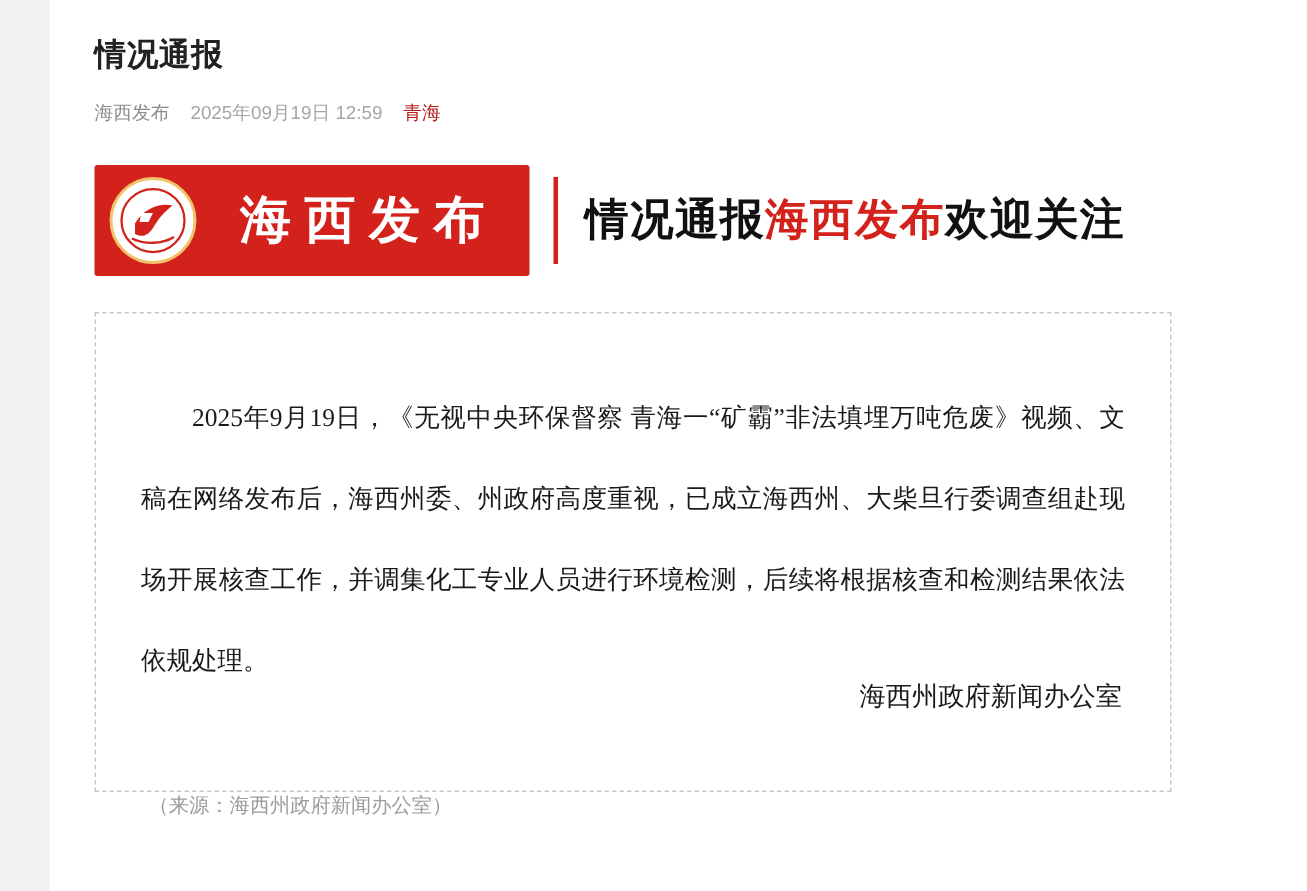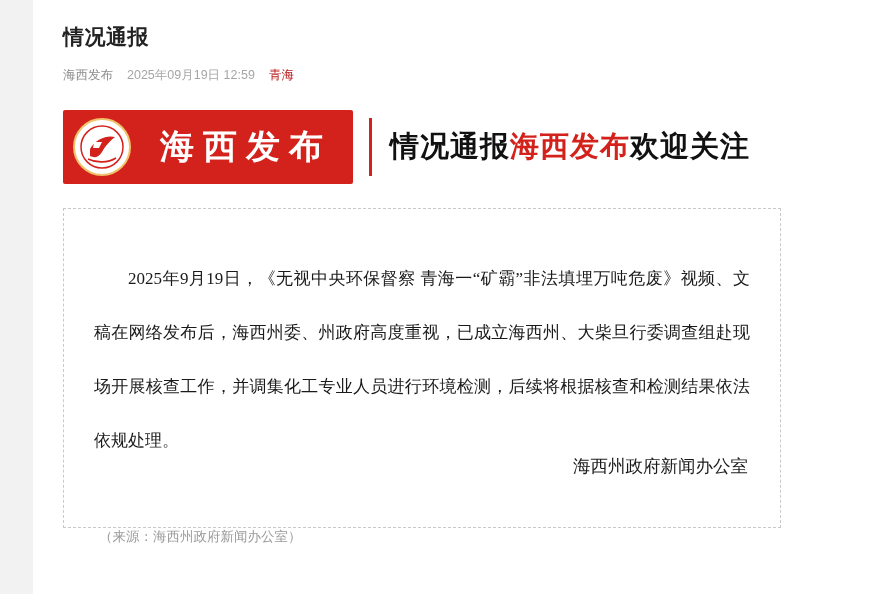--- a/index.html
+++ b/index.html
@@ -146,21 +146,21 @@
     font-family: Liberation Serif, serif;
   }
   .signature {
     position: absolute;
     right: 32px;
     bottom: 42px;
     text-align: left;
     font-size: 17.5px;
     line-height: 38px;
     color: #1a1a1a;
-    font-family: Liberation Sans, sans-serif;
+    font-family: Liberation Mono, monospace;
   }
   .source-line {
     font-size: 13.5px;
     color: #9b9b9b;
     padding-left: 36px;
   }
 </style>
 </head>
 <body>
 

